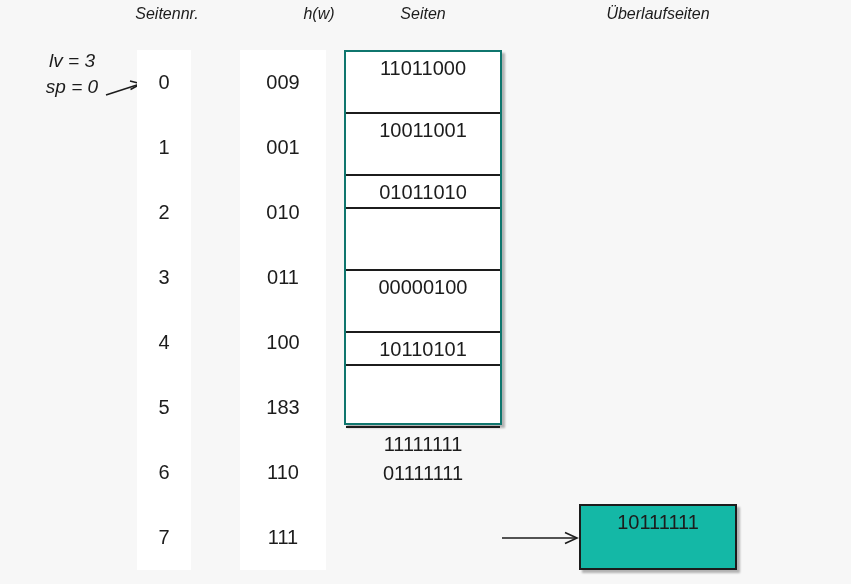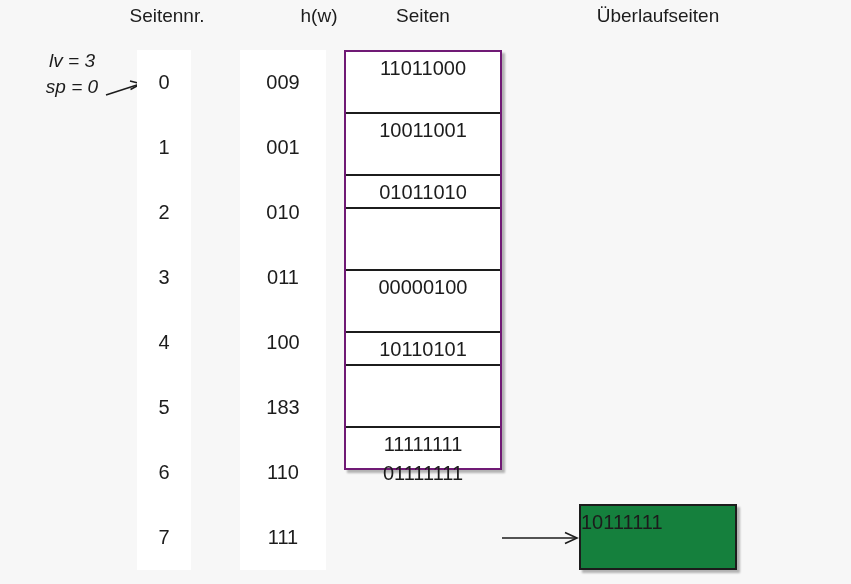--- a/index.html
+++ b/index.html
@@ -10,21 +10,22 @@
     height: 584px;
     background: #f7f7f7;
     font-family: "Liberation Sans", sans-serif;
     color: #1c1c1c;
     overflow: hidden;
   }
   .hdr {
     position: absolute;
     top: 5px;
     transform: translateX(-50%);
-    font-size: 19px;
+    font-style: italic;
+    font-size: 16px;
     white-space: nowrap;
   }
   .hdr-seitennr { left: 167px; }
   .hdr-hw       { left: 283px; margin-left: 36px; }
   .hdr-seiten   { left: 423px; }
   .hdr-ueberlauf{ left: 658px; }
 
   .annot {
     position: absolute;
     left: 26px;
@@ -47,40 +48,41 @@
     align-items: center;
     justify-content: center;
     font-size: 20px;
   }
 
   .pages {
     position: absolute;
     left: 344px;
     top: 50px;
     width: 158px;
-    height: 420px;
+    height: 375px;
     background: #ffffff;
-    border: 2px solid #701a75;
+    border: 2px solid #0f766e;
     box-shadow: 3px 3px 2px rgba(0,0,0,0.28);
     display: flex;
     flex-direction: column;
   }
   .pcell { flex: 1; text-align: center; padding-top: 2px; }
   .pcell + .pcell { border-top: 2px solid #1c1c1c; }
   .bline { height: 29px; line-height: 29px; font-size: 20px; }
 
   .overflow {
     position: absolute;
     left: 579px;
     top: 504px;
     width: 158px;
     height: 66px;
-    background: #15803d;
+    background: #14b8a6;
     border: 2px solid #1c1c1c;
     box-shadow: 3px 3px 2px rgba(0,0,0,0.28);
+    text-align: center;
     padding-top: 2px;
   }
   .link-arrow { position: absolute; left: 502px; top: 528px; }
   svg line, svg polyline, svg path { stroke: #1c1c1c; fill: none; }
 </style>
 </head>
 <body>
 
 <div class="canvas">
 

